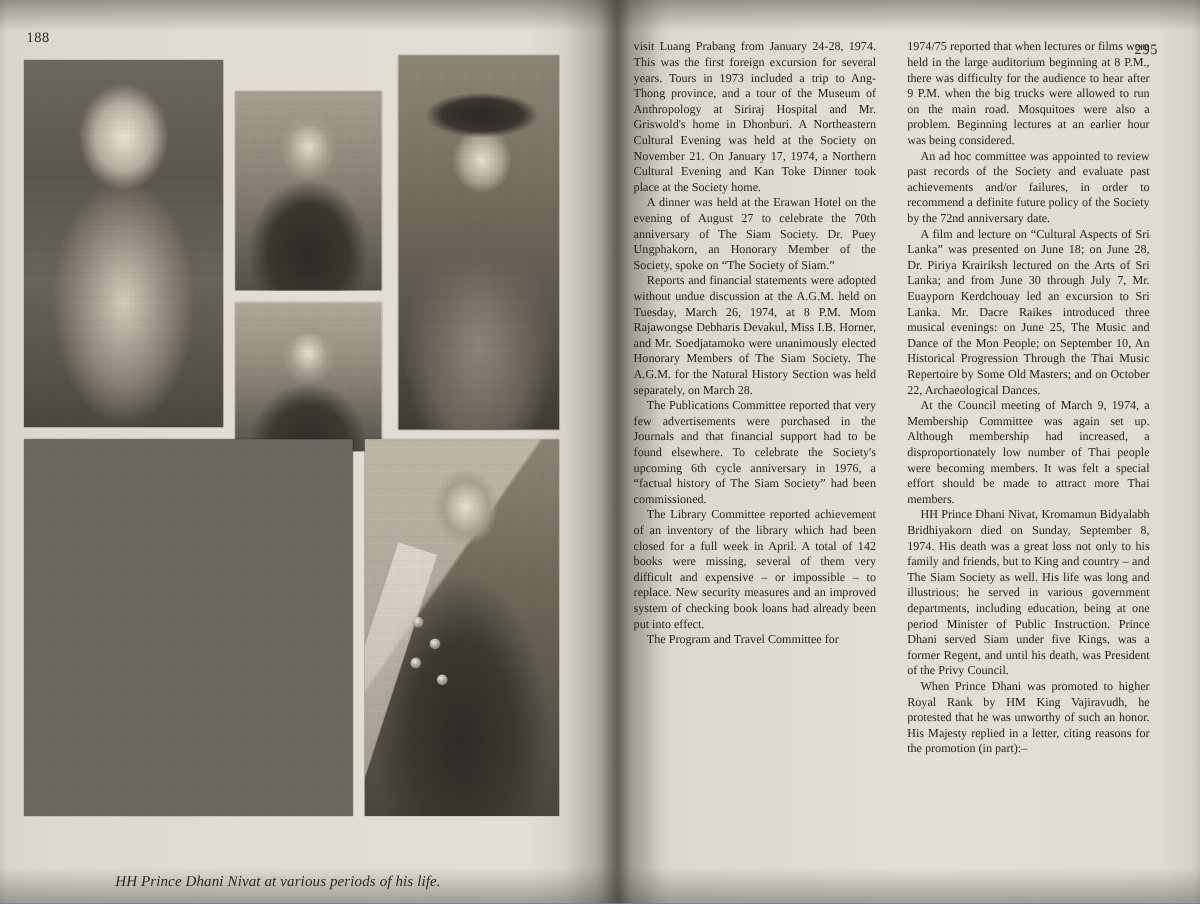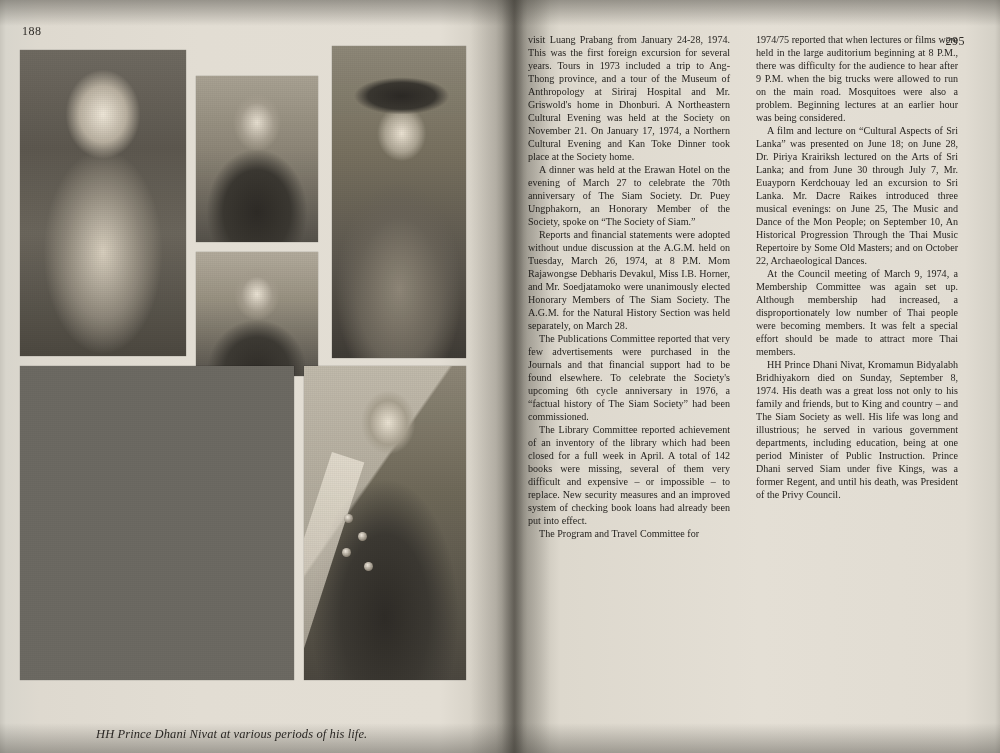--- a/index.html
+++ b/index.html
@@ -225,29 +225,31 @@
     </div>
   </div>
 
   <div class="plate-caption">HH Prince Dhani Nivat at various periods of his life.</div>
 
   <div class="folio folio-right">295</div>
 
   <div class="text-page">
     <div class="col col-left">
       <p class="noindent">visit Luang Prabang from January 24-28, 1974. This was the first foreign excursion for several years. Tours in 1973 included a trip to Ang-Thong province, and a tour of the Museum of Anthropology at Siriraj Hospital and Mr. Griswold's home in Dhonburi. A Northeastern Cultural Evening was held at the Society on November 21. On January 17, 1974, a Northern Cultural Evening and Kan Toke Dinner took place at the Society home.</p>
-      <p>A dinner was held at the Erawan Hotel on the evening of March 27 to celebrate the 70th anniversary of The Siam Society. Dr. Puey Ungphakorn, an Honorary Member of the Society, spoke on “The Society of Siam.”</p>
+      <p>A dinner was held at the Erawan Hotel on the evening of August 27 to celebrate the 70th anniversary of The Siam Society. Dr. Puey Ungphakorn, an Honorary Member of the Society, spoke on “The Society of Siam.”</p>
       <p>Reports and financial statements were adopted without undue discussion at the A.G.M. held on Tuesday, March 26, 1974, at 8 P.M. Mom Rajawongse Debharis Devakul, Miss I.B. Horner, and Mr. Soedjatamoko were unanimously elected Honorary Members of The Siam Society. The A.G.M. for the Natural History Section was held separately, on March 28.</p>
       <p>The Publications Committee reported that very few advertisements were purchased in the Journals and that financial support had to be found elsewhere. To celebrate the Society's upcoming 6th cycle anniversary in 1976, a “factual history of The Siam Society” had been commissioned.</p>
       <p>The Library Committee reported achievement of an inventory of the library which had been closed for a full week in April. A total of 142 books were missing, several of them very difficult and expensive – or impossible – to replace. New security measures and an improved system of checking book loans had already been put into effect.</p>
       <p>The Program and Travel Committee for</p>
     </div>
     <div class="col col-right">
       <p class="noindent">1974/75 reported that when lectures or films were held in the large auditorium beginning at 8 P.M., there was difficulty for the audience to hear after 9 P.M. when the big trucks were allowed to run on the main road. Mosquitoes were also a problem. Beginning lectures at an earlier hour was being considered.</p>
+      <p>An ad hoc committee was appointed to review past records of the Society and evaluate past achievements and/or failures, in order to recommend a definite future policy of the Society by the 72nd anniversary date.</p>
       <p>A film and lecture on “Cultural Aspects of Sri Lanka” was presented on June 18; on June 28, Dr. Piriya Krairiksh lectured on the Arts of Sri Lanka; and from June 30 through July 7, Mr. Euayporn Kerdchouay led an excursion to Sri Lanka. Mr. Dacre Raikes introduced three musical evenings: on June 25, The Music and Dance of the Mon People; on September 10, An Historical Progression Through the Thai Music Repertoire by Some Old Masters; and on October 22, Archaeological Dances.</p>
       <p>At the Council meeting of March 9, 1974, a Membership Committee was again set up. Although membership had increased, a disproportionately low number of Thai people were becoming members. It was felt a special effort should be made to attract more Thai members.</p>
       <p>HH Prince Dhani Nivat, Kromamun Bidyalabh Bridhiyakorn died on Sunday, September 8, 1974. His death was a great loss not only to his family and friends, but to King and country – and The Siam Society as well. His life was long and illustrious; he served in various government departments, including education, being at one period Minister of Public Instruction. Prince Dhani served Siam under five Kings, was a former Regent, and until his death, was President of the Privy Council.</p>
+      <p>When Prince Dhani was promoted to higher Royal Rank by HM King Vajiravudh, he protested that he was unworthy of such an honor. His Majesty replied in a letter, citing reasons for the promotion (in part):–</p>
     </div>
   </div>
 
   <div class="page-shadow-top"></div>
   <div class="page-shadow-bottom"></div>
 </div>
 
 </body></html>

